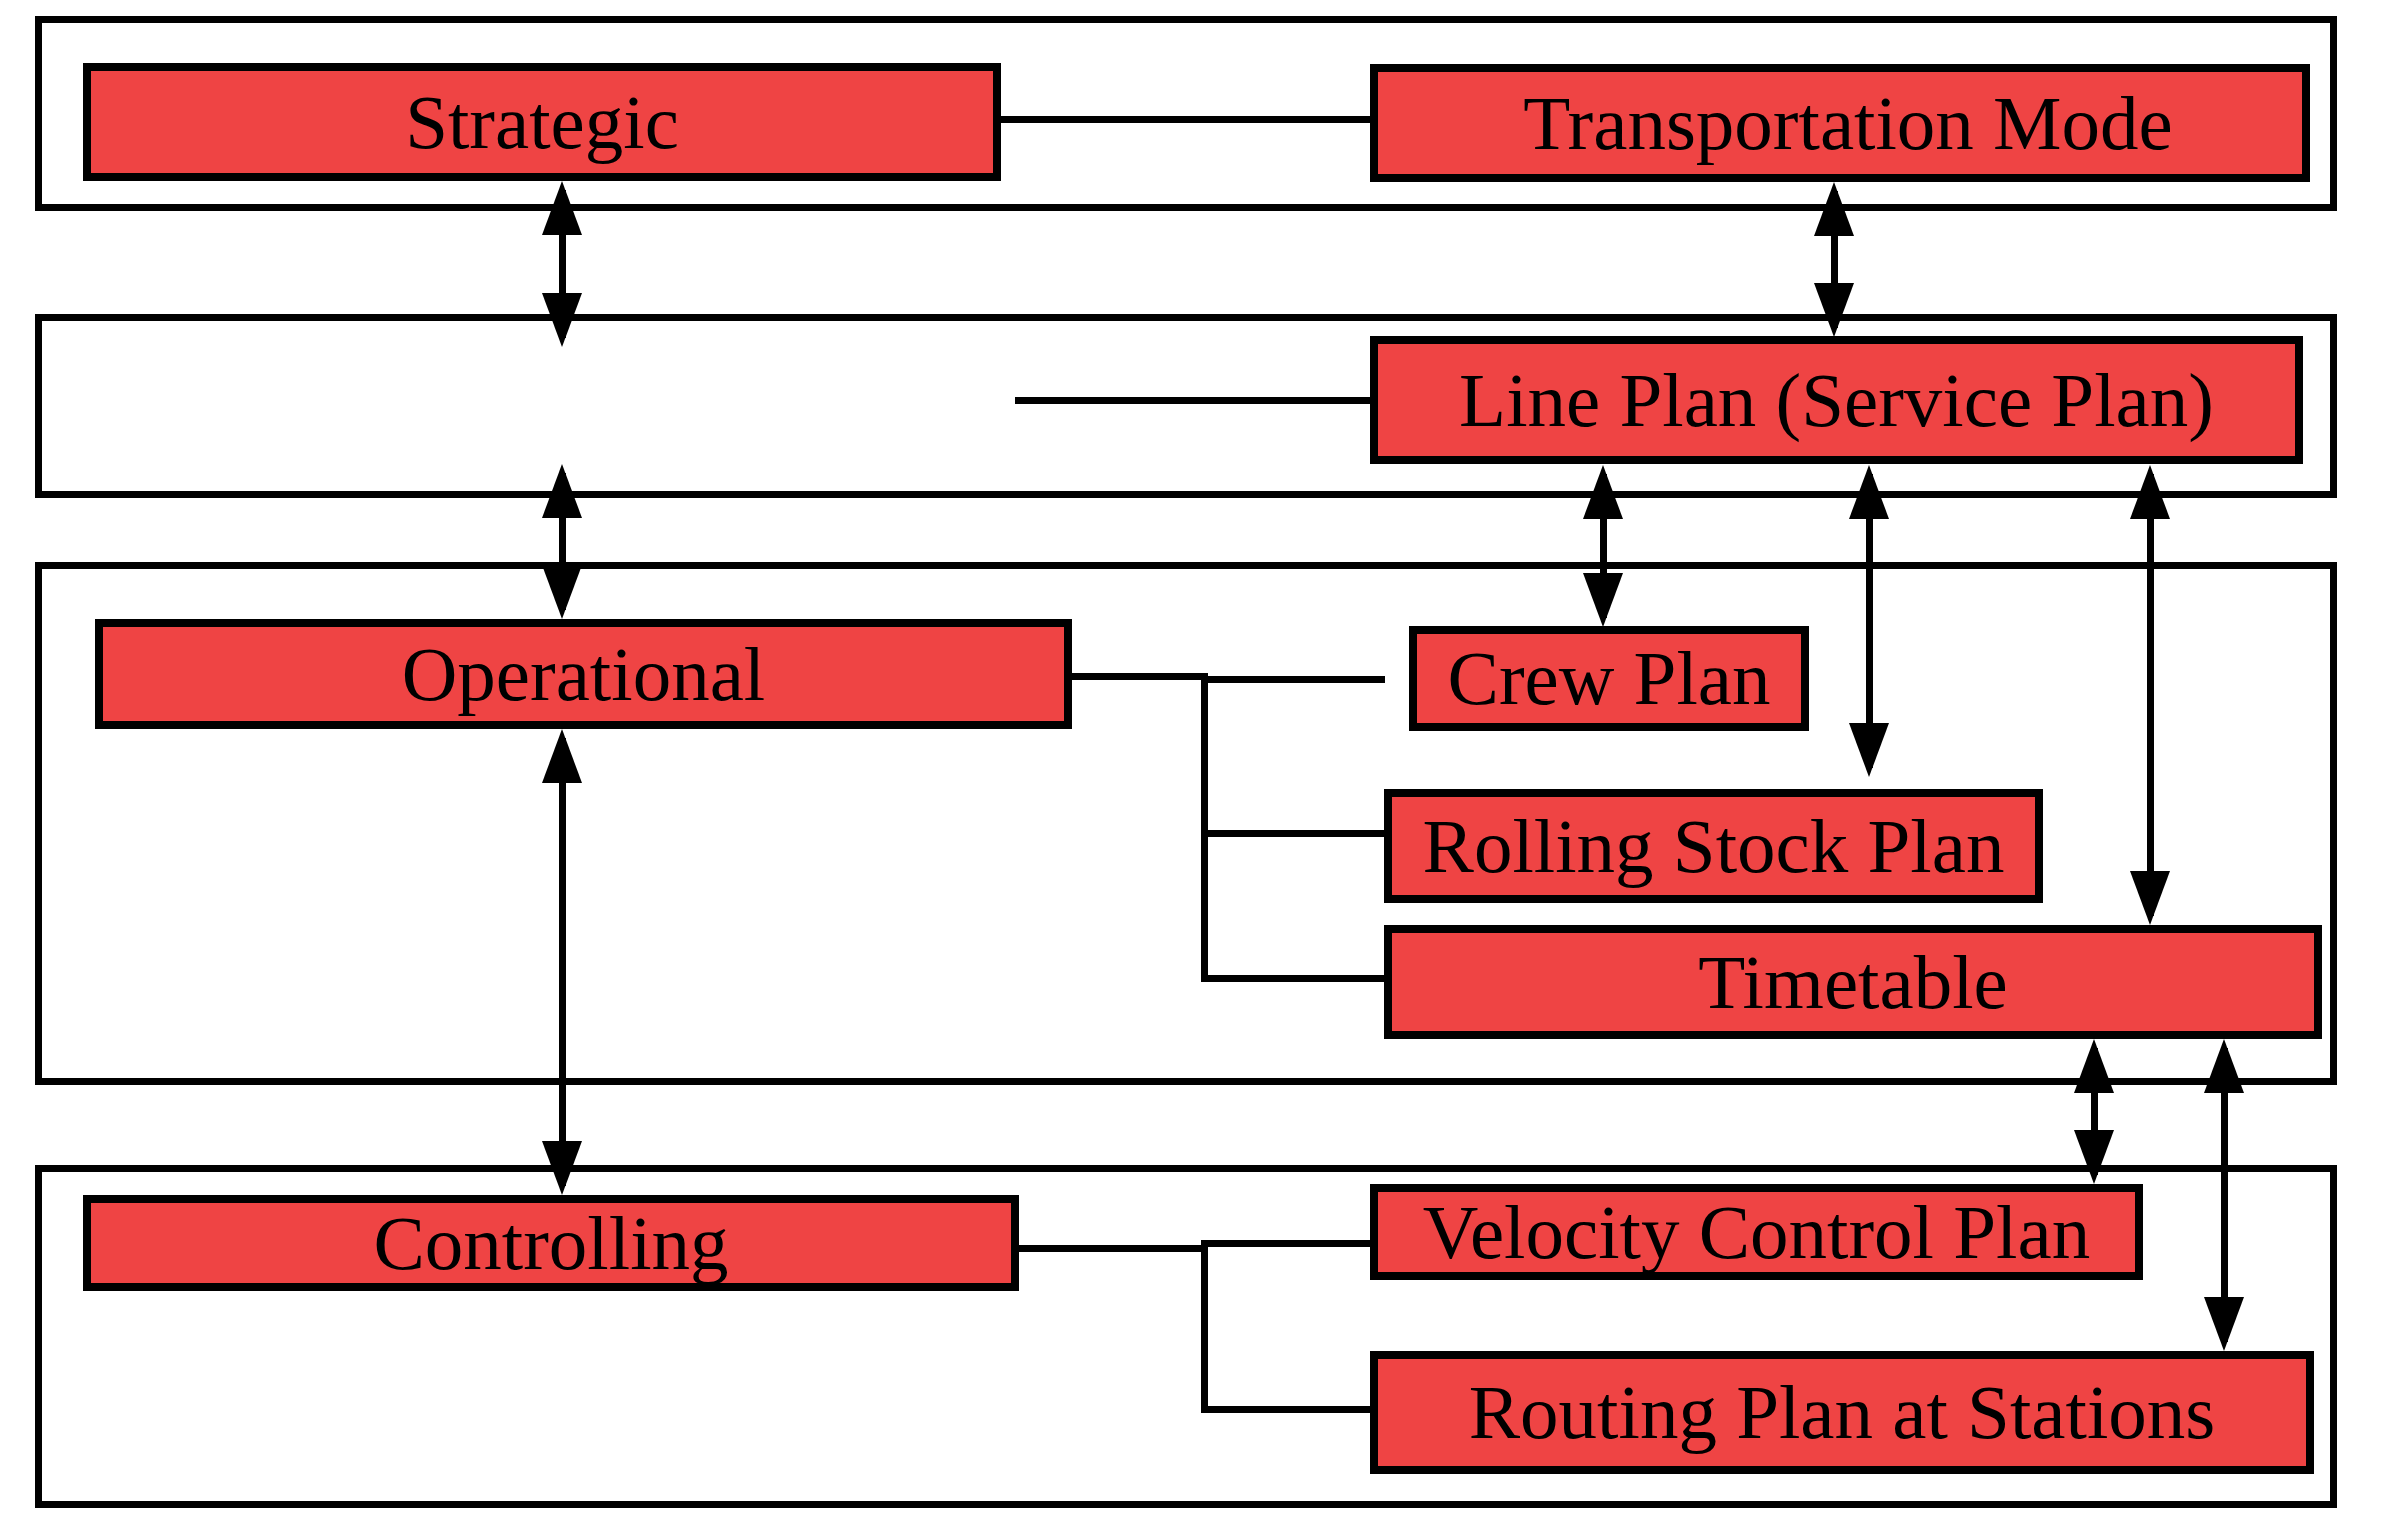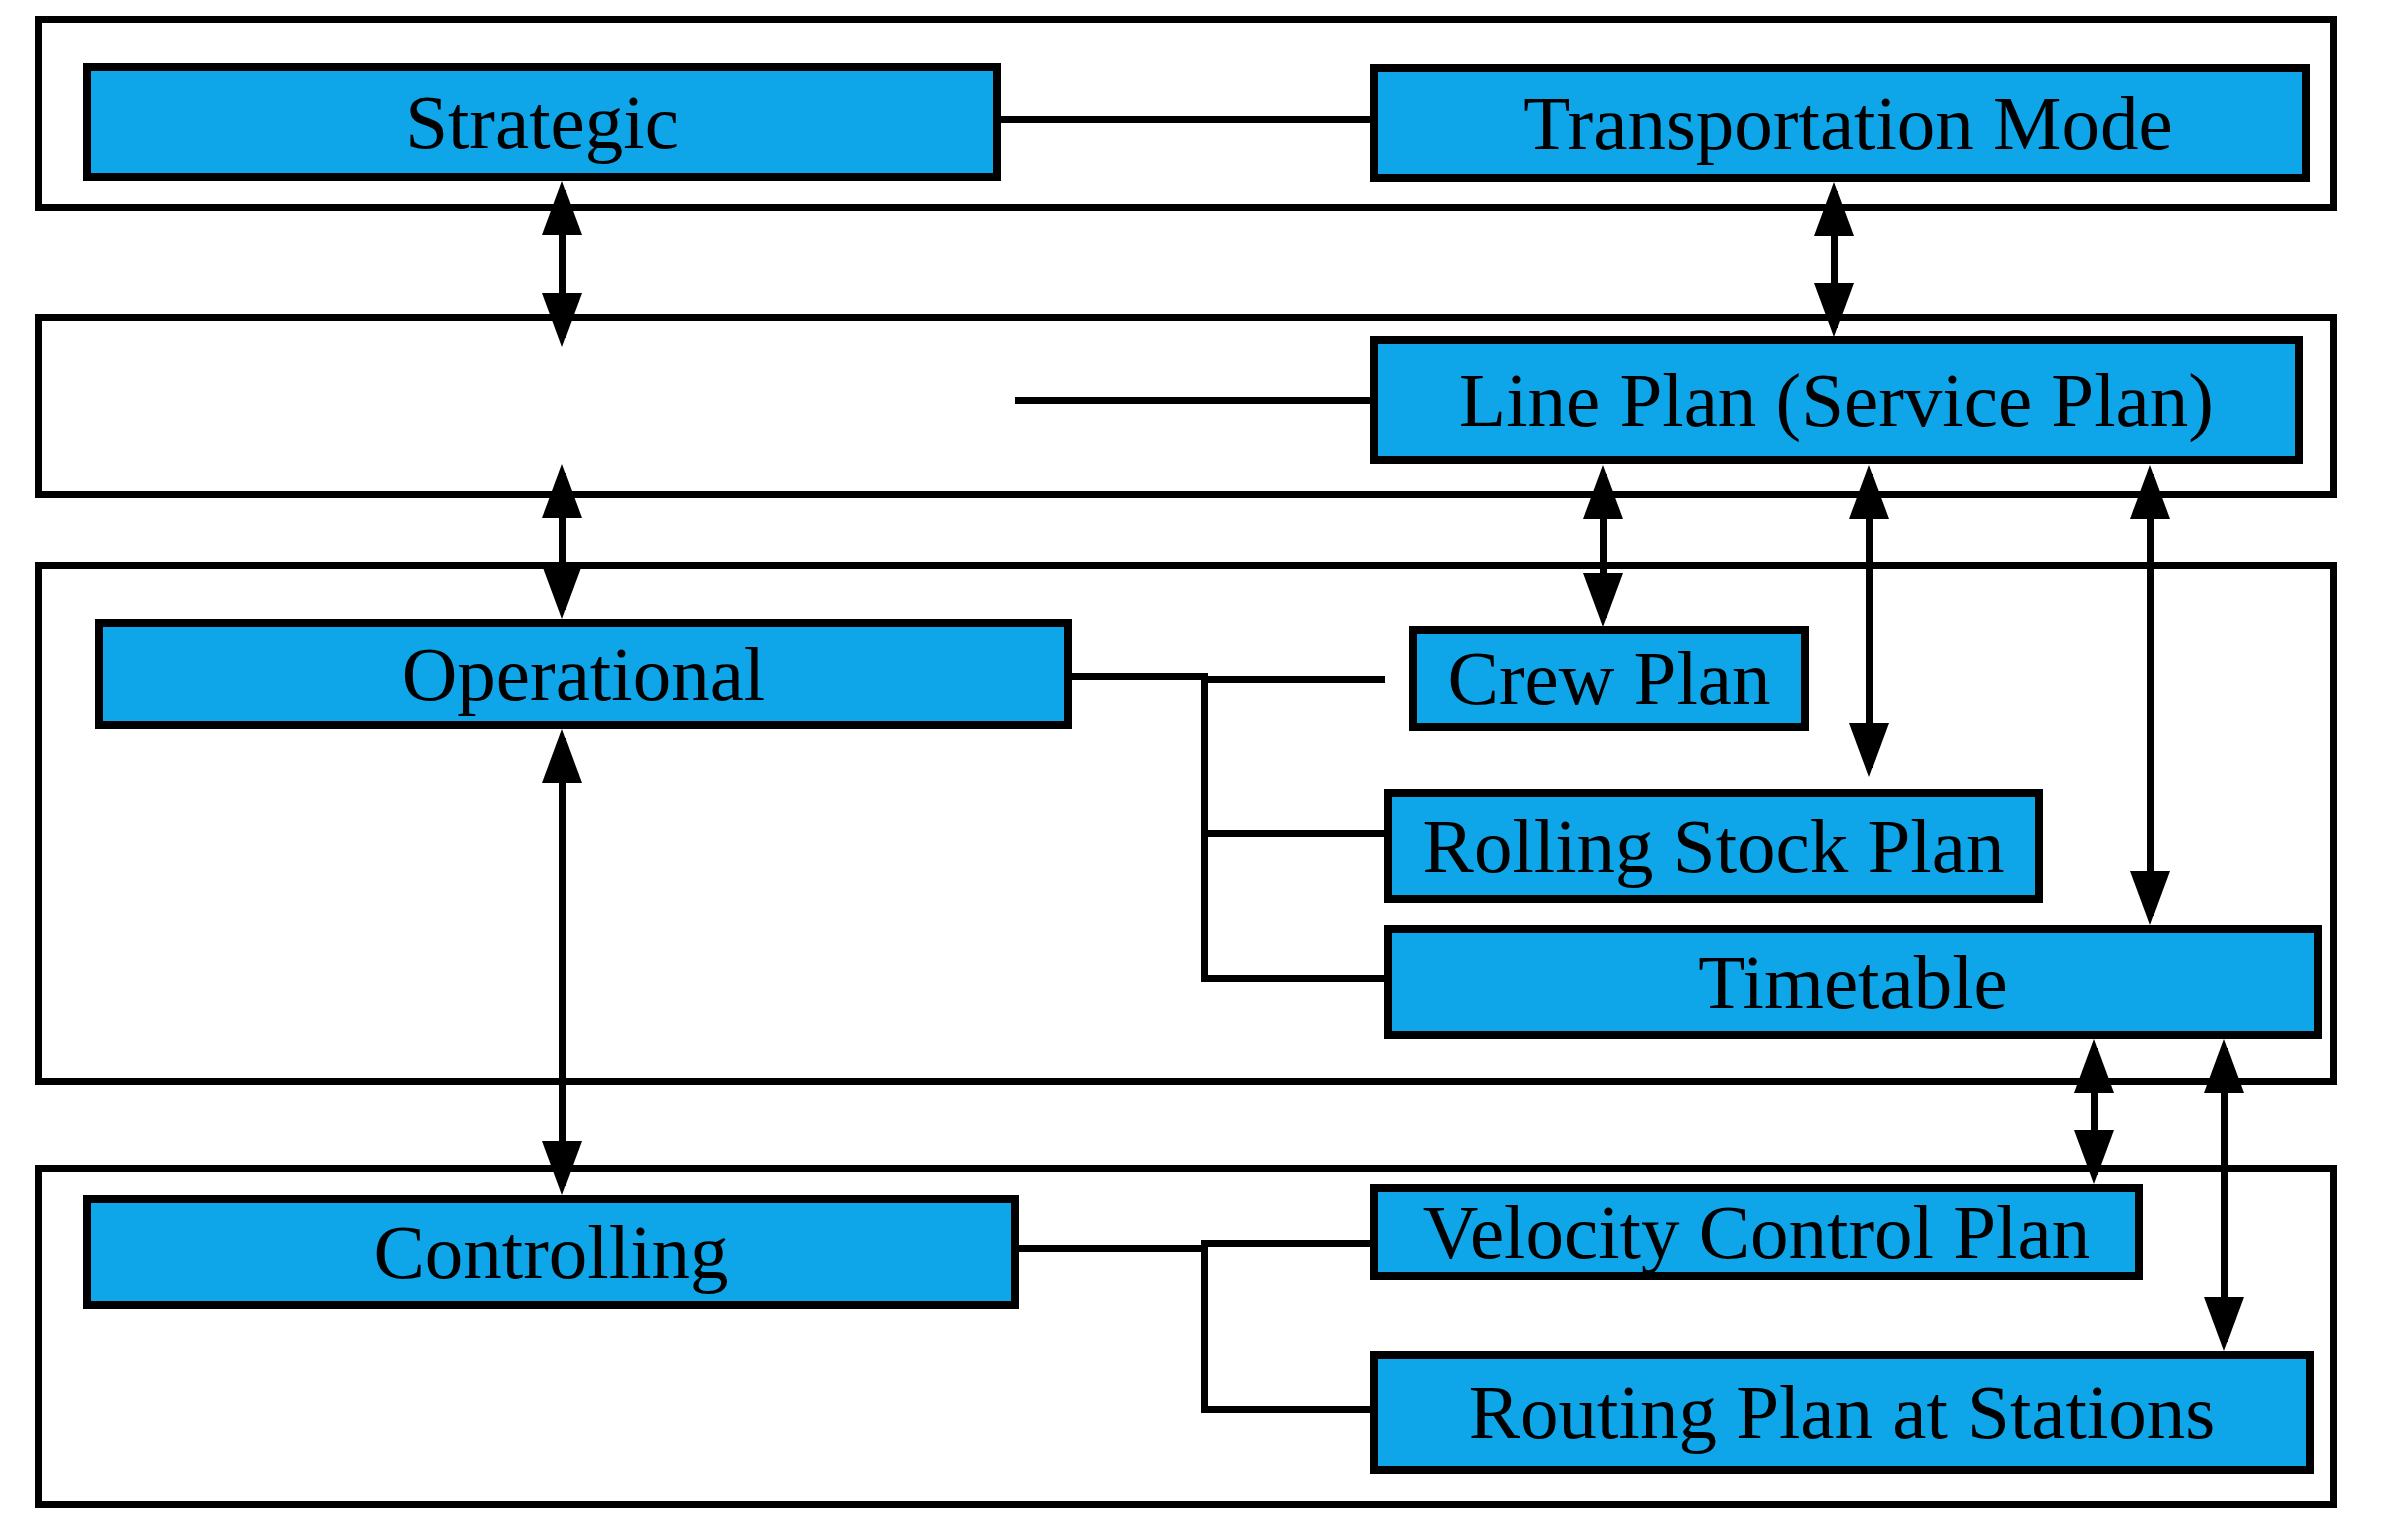--- a/index.html
+++ b/index.html
@@ -15,21 +15,21 @@
     position:absolute;
     border:7px solid #000;
     box-sizing:border-box;
     background:transparent;
     z-index:1;
   }
   .node{
     position:absolute;
     border:8px solid #000;
     box-sizing:border-box;
-    background:#0ea5e9;
+    background:#ef4444;
     display:flex;align-items:center;justify-content:center;
     font-size:77px;line-height:1;white-space:nowrap;
     z-index:3;
   }
   .hline{position:absolute;height:7px;background:#000;z-index:2;}
   .vline{position:absolute;width:7px;background:#000;z-index:2;}
   .arrow{position:absolute;width:42px;z-index:6;}
   .arrow .shaft{
     position:absolute;left:50%;margin-left:-3.5px;width:7px;
     top:8.8px;bottom:8.8px;background:#000;
@@ -49,21 +49,21 @@
 
   
   #b-strategic     {left:83px;  top:63px;  width:918px;height:118px;}
   #b-transportation{left:1370px;top:64px;  width:940px;height:118px;padding-left:16px;}
   #b-tactical      {left:83px;  top:347px; width:936px;height:117px;}
   #b-lineplan      {left:1370px;top:336px; width:933px;height:128px;}
   #b-operational   {left:95px; top:619px; width:977px;height:110px;}
   #b-crew          {left:1381px;top:626px; width:400px; height:105px;margin-left:28px;}
   #b-rolling       {left:1384px;top:777px; width:659px; height:114px;margin-top:12px;}
   #b-timetable     {left:1384px;top:925px;width:938px;height:114px;}
-  #b-controlling   {left:83px;  top:1195px;width:936px;height:114px;}
+  #b-controlling   {left:83px;  top:1195px;width:936px;height:96px;}
   #b-velocity      {left:1370px;top:1184px;width:773px; height:96px;}
   #b-routing       {left:1370px;top:1351px;width:944px;height:123px;}
 
   
   #l-strat-tm   {left:997px;top:116px; width:378px;}
   #l-tact-lp    {left:1015px;top:397px; width:360px;}
   #l-op-trunk   {left:1067px;top:673px; width:141px;}
   #l-trunk-op   {left:1201px;top:673px; height:309px;}
   #l-crew-stub  {left:1201px;top:676px; width:184px;}
   #l-roll-stub  {left:1201px;top:830px; width:187px;}

